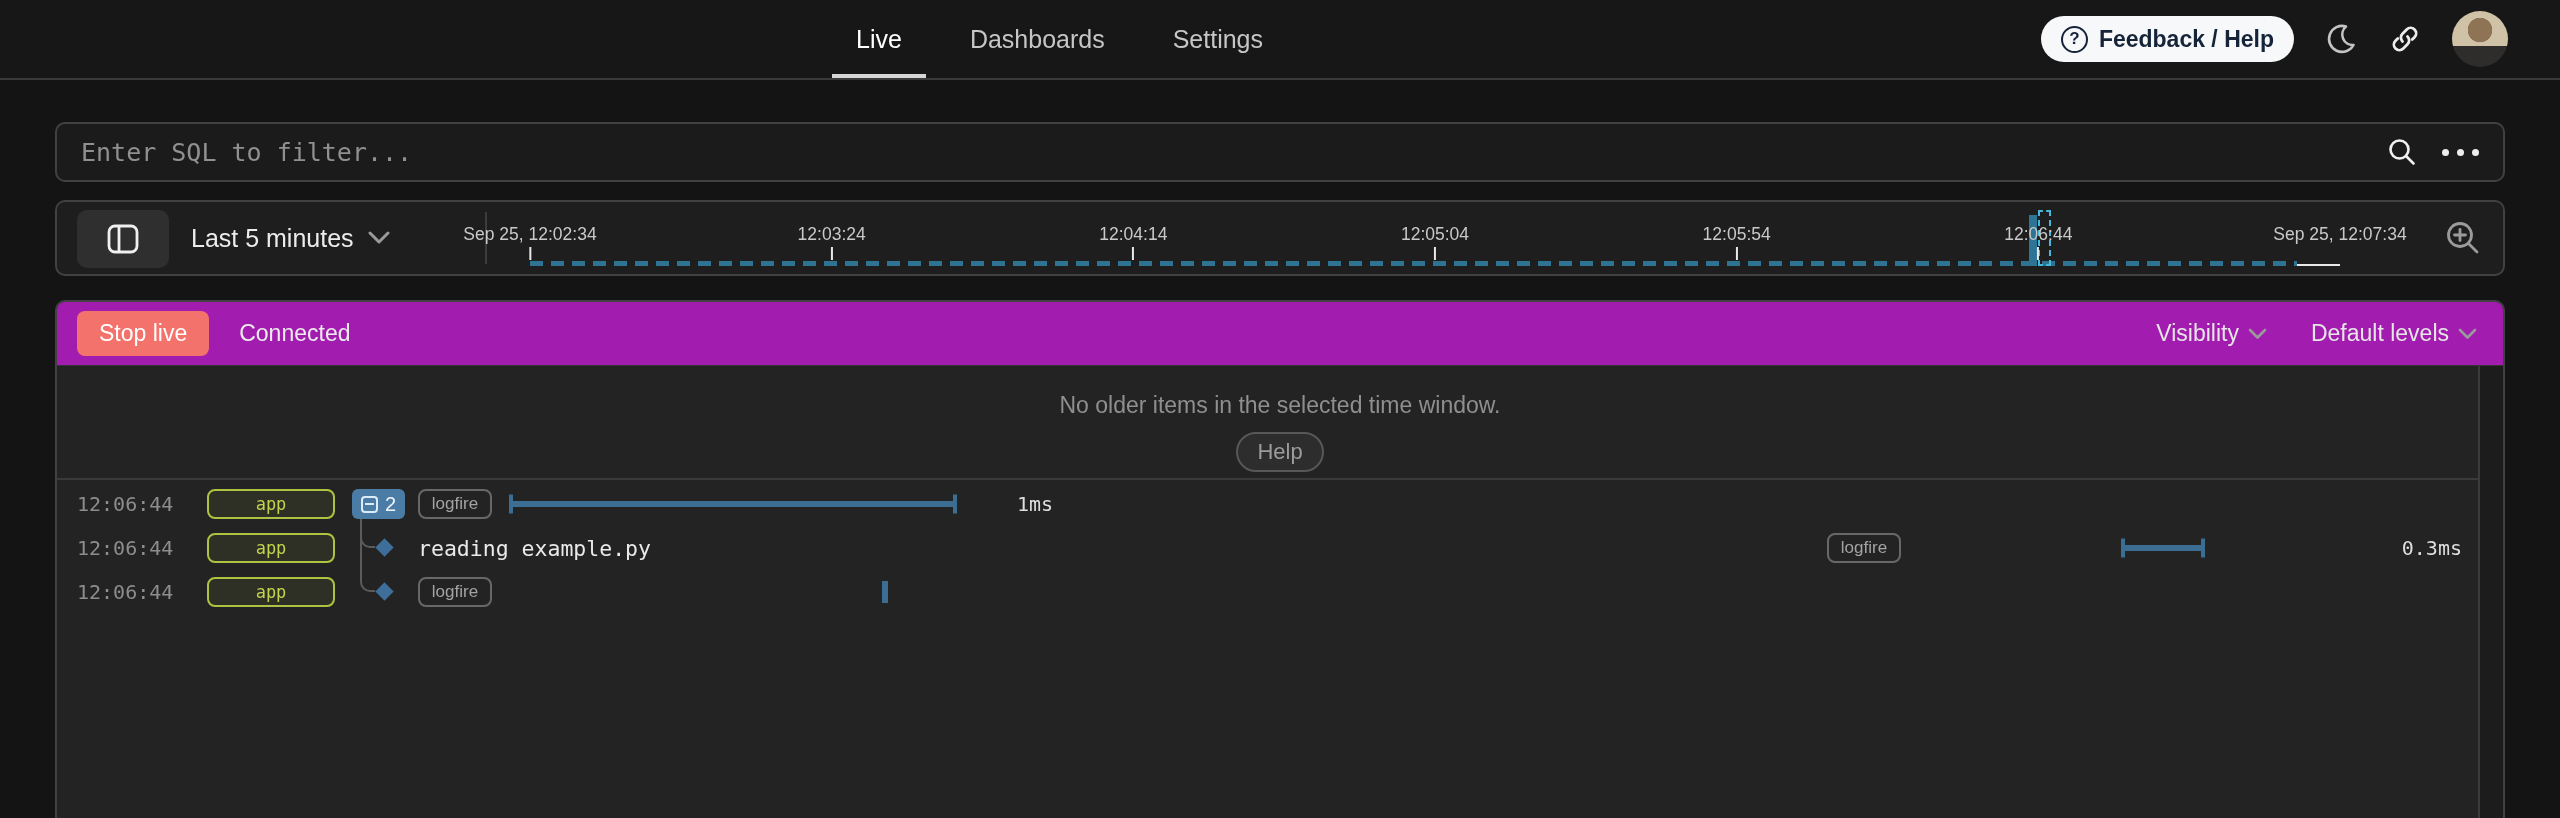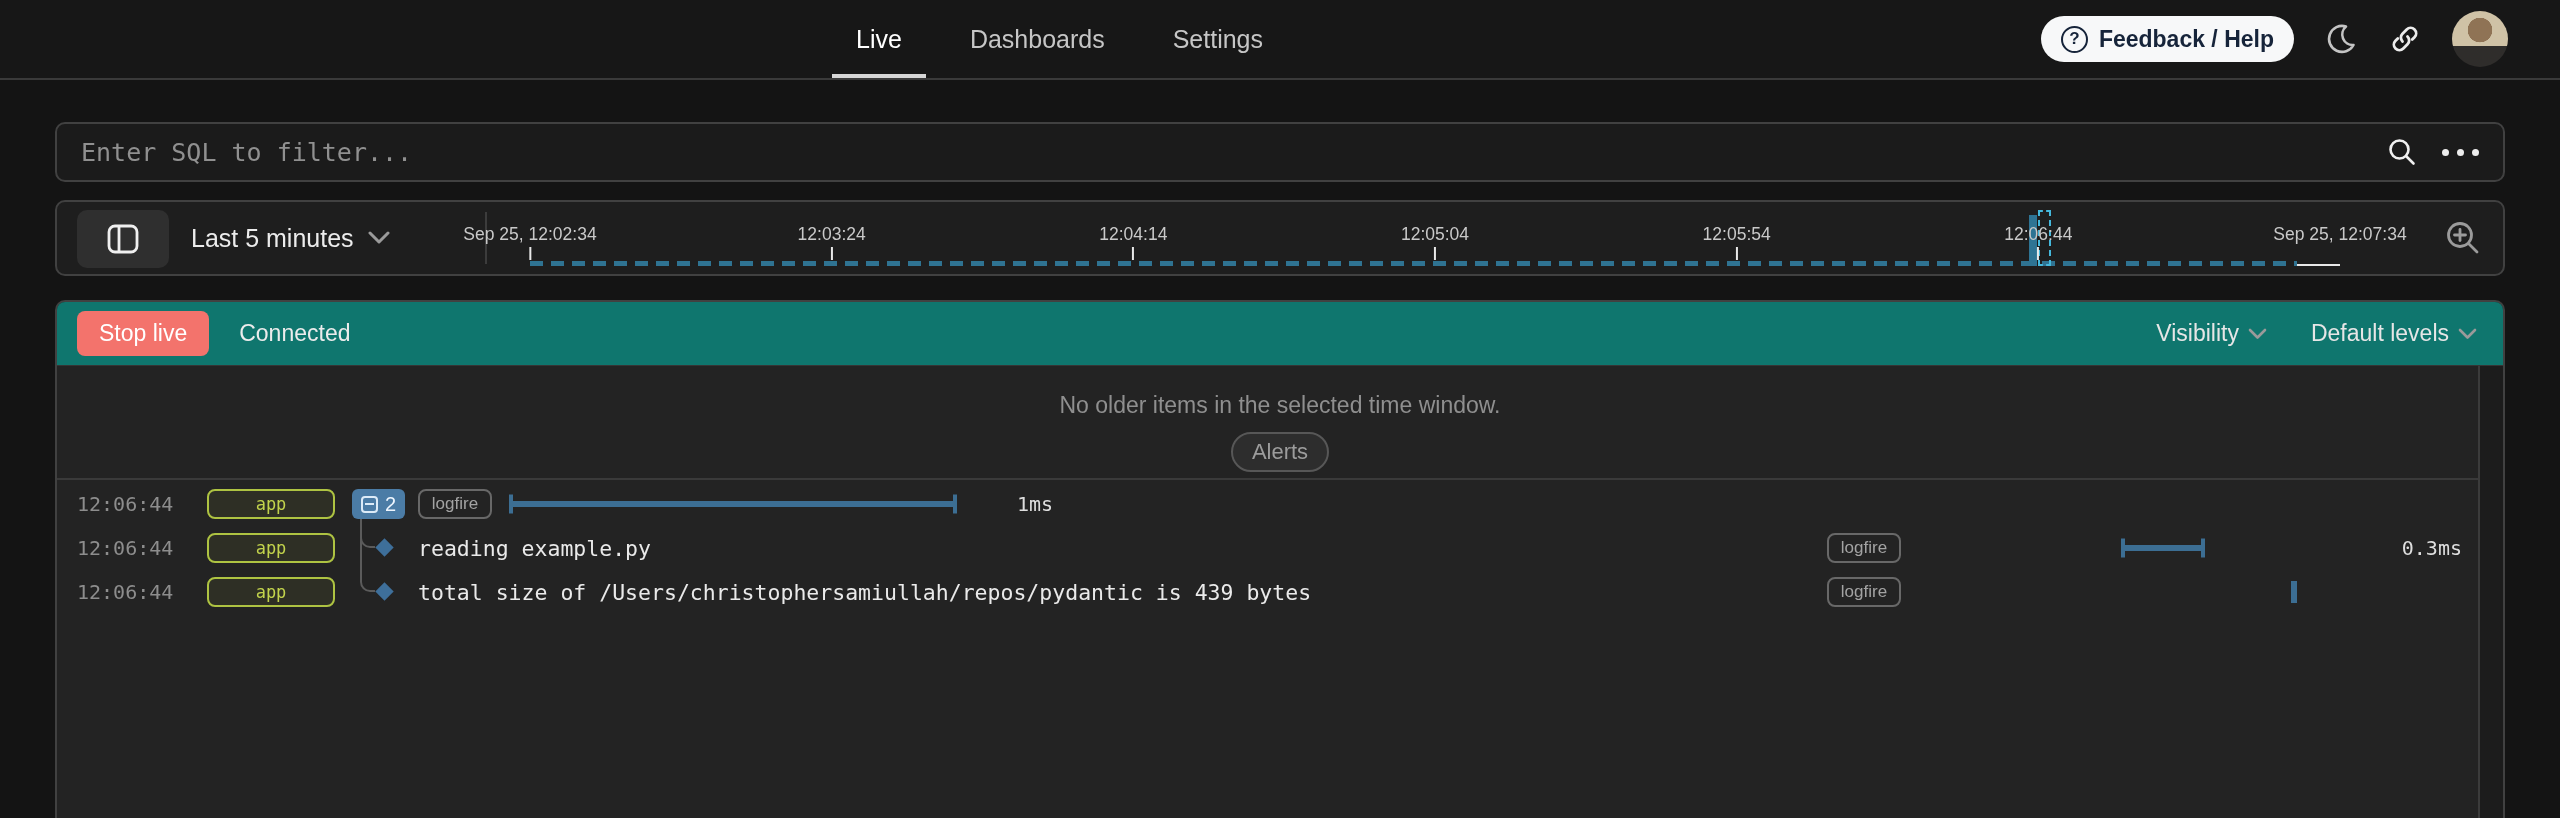--- a/index.html
+++ b/index.html
@@ -73,21 +73,21 @@
   .spike-solid { position:absolute; left:82.8%; width:8px; top:13px; height:51px; background:#2e7494; }
   .spike-dashed { position:absolute; left:calc(82.8% + 9px); width:13px; top:8px; height:56px; border:2px dashed #45b8dc; }
   .zoom-btn { position:absolute; right:20px; top:50%; transform:translateY(-50%); background:none; border:none; cursor:pointer; display:flex; }
 
   
   .live-panel {
     position:absolute; left:55px; top:300px; width:2450px; height:520px;
     border:2px solid #414141; border-bottom:none; border-radius:10px 10px 0 0;
     overflow:hidden; background:#232323;
   }
-  .live-header { height:64px; background:#0f766e; border-bottom:1px solid #353535; display:flex; align-items:center; padding:0 20px; gap:30px; }
+  .live-header { height:64px; background:#a21caf; border-bottom:1px solid #353535; display:flex; align-items:center; padding:0 20px; gap:30px; }
   .stop-live { background:#f3736c; color:#ffffff; border:none; border-radius:8px; padding:9px 22px; font-size:23px; cursor:pointer; }
   .conn-status { font-size:23px; color:#ececec; }
   .header-right { margin-left:auto; display:flex; align-items:center; gap:44px; padding-right:6px; }
   .dd-control { display:flex; align-items:center; gap:9px; cursor:pointer; font-size:23px; color:#e6e6e6; }
 
   .live-content { position:relative; height:456px; background:#232323; }
   .scroll-gutter { position:absolute; right:0; top:0; bottom:0; width:25px; background:#1c1c1c; border-left:2px solid #3b3b3b; }
   .empty-state { text-align:center; padding-top:26px; }
   .empty-msg { font-size:23px; color:#8f8f8f; }
   .today-pill { display:inline-block; margin-top:13px; border:2px solid #575757; background:#2d2d2d; border-radius:999px; padding:5px 19px; font-size:22px; color:#9c9c9c; cursor:pointer; }
@@ -242,21 +242,21 @@
         </svg>
       </div>
     </div>
   </div>
 
   <div class="live-content">
     <div class="scroll-gutter"></div>
 
     <div class="empty-state">
       <div class="empty-msg">No older items in the selected time window.</div>
-      <div class="today-pill">Alerts</div>
+      <div class="today-pill">Help</div>
     </div>
 
     <div class="list-divider"></div>
 
     <div class="rows">
 
       <div class="row">
         <span class="cell-time mono">12:06:44</span>
         <span class="tag-app">app</span>
         <span class="tree-col">
@@ -289,21 +289,20 @@
         <span class="cell-dur">0.3ms</span>
       </div>
 
       <div class="row">
         <span class="cell-time mono">12:06:44</span>
         <span class="tag-app">app</span>
         <span class="tree-col">
           <span class="tree-branch"></span>
           <span class="span-diamond"></span>
         </span>
-        <span class="cell-msg">total size of /Users/christophersamiullah/repos/pydantic is 439 bytes</span>
         <span class="tag-logfire">logfire</span>
         <span class="bar-track">
           <span class="point-bar" style="left:83.4%;"></span>
         </span>
         <span class="cell-dur"></span>
       </div>
 
     </div>
   </div>
 </div>

